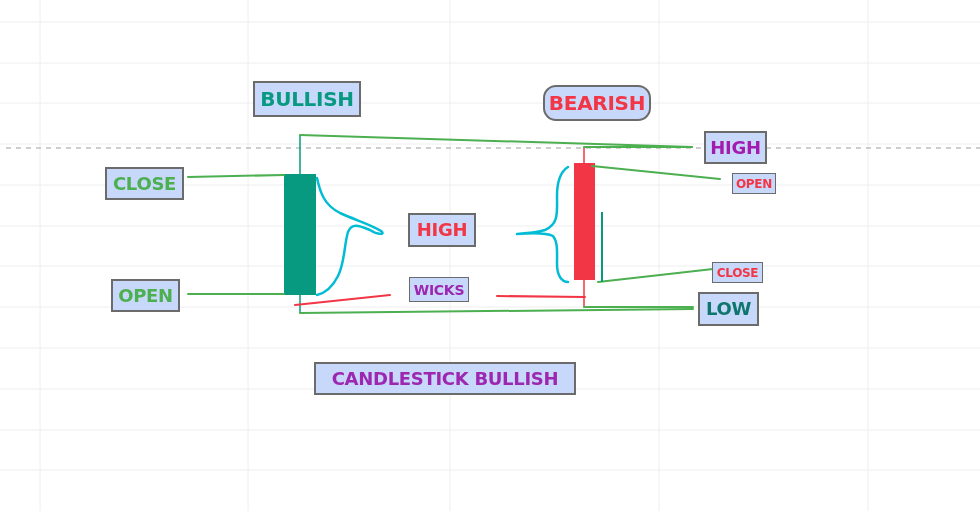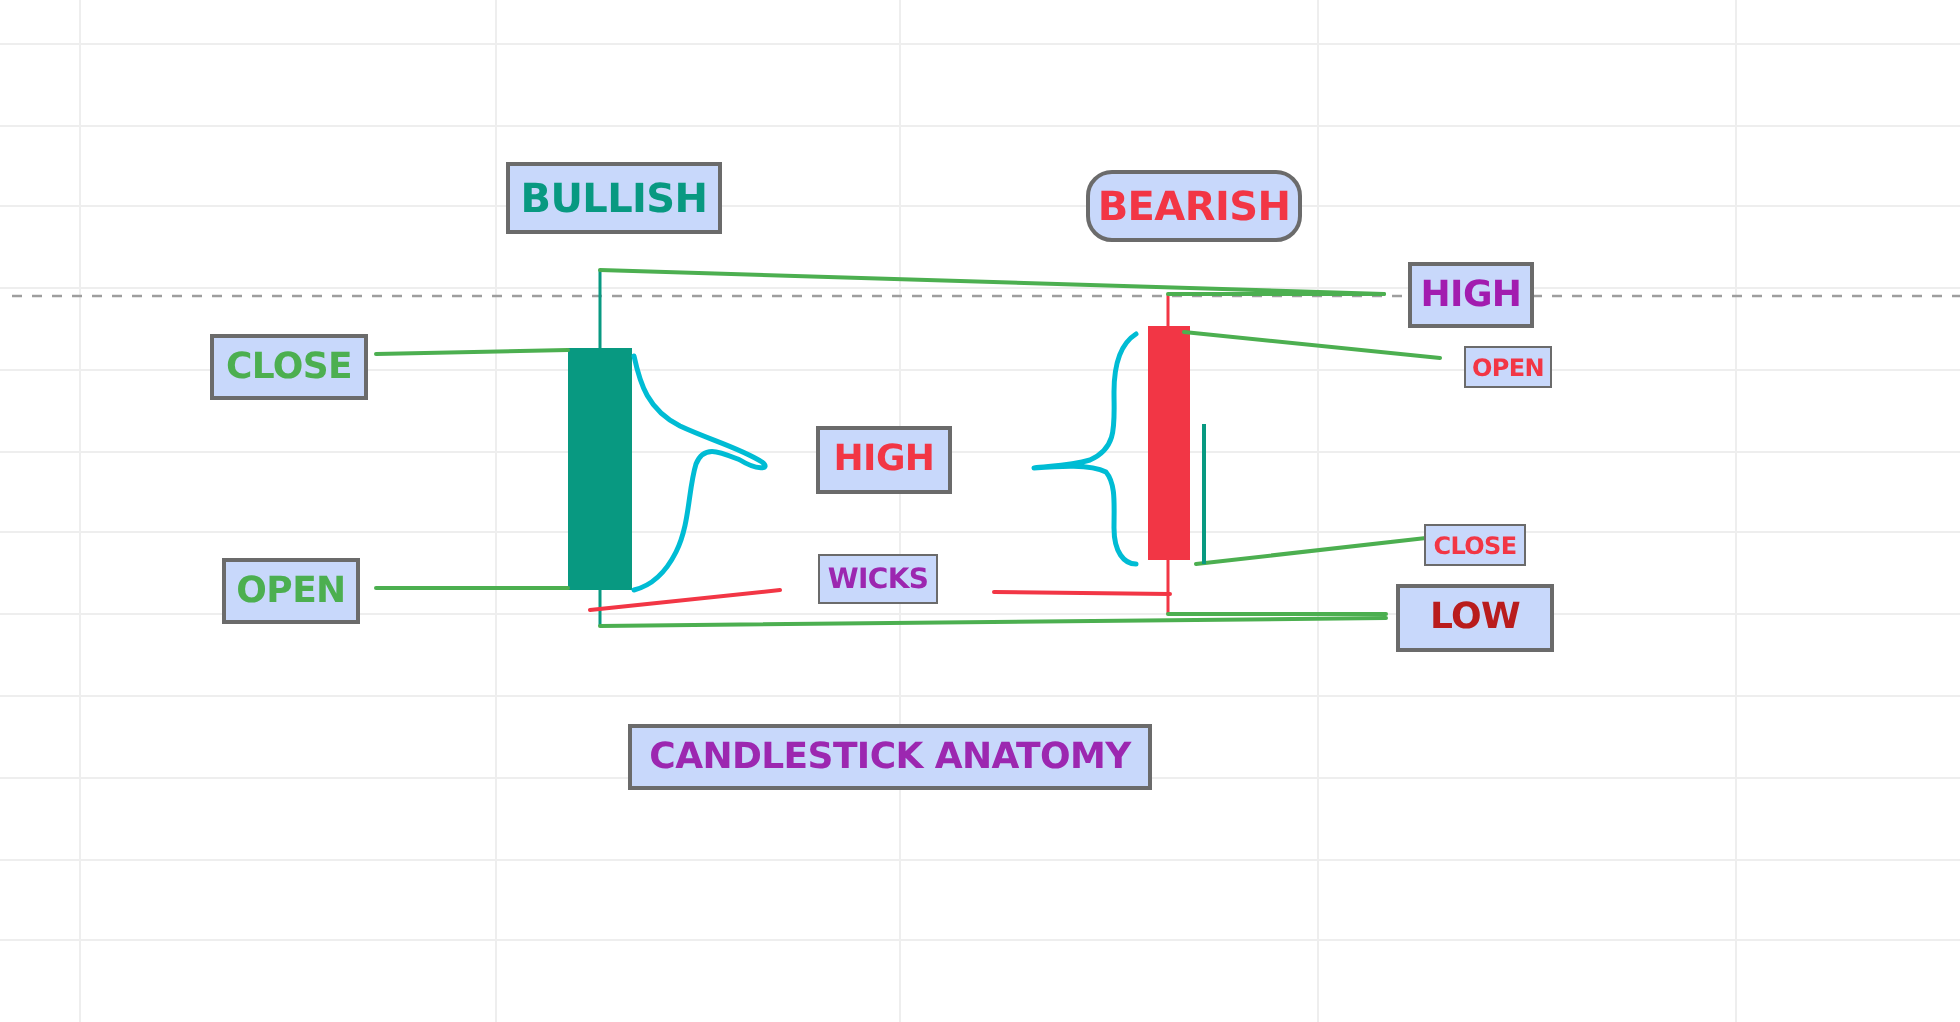--- a/index.html
+++ b/index.html
@@ -88,15 +88,15 @@
 
 <div class="label md" style="left:105px;top:167px;width:79px;height:33px;color:#4caf50;">CLOSE</div>
 <div class="label md" style="left:111px;top:279px;width:69px;height:33px;color:#4caf50;">OPEN</div>
 
 <div class="label md" style="left:408px;top:213px;width:68px;height:34px;color:#f23645;">HIGH</div>
 <div class="label sm" style="left:409px;top:277px;width:60px;height:25px;color:#9c27b0;">WICKS</div>
 
 <div class="label md" style="left:704px;top:131px;width:63px;height:33px;color:#a21caf;">HIGH</div>
 <div class="label xs" style="left:732px;top:173px;width:44px;height:21px;color:#f23645;">OPEN</div>
 <div class="label xs" style="left:712px;top:262px;width:51px;height:21px;color:#f23645;">CLOSE</div>
-<div class="label md" style="left:698px;top:292px;width:79px;height:34px;color:#b91c1c;">LOW</div>
+<div class="label md" style="left:698px;top:292px;width:61px;height:34px;color:#0f766e;">LOW</div>
 
-<div class="label md" style="left:314px;top:362px;width:262px;height:33px;color:#9c27b0;">CANDLESTICK ANATOMY</div>
+<div class="label md" style="left:314px;top:362px;width:262px;height:33px;color:#9c27b0;">CANDLESTICK BULLISH</div>
 
 </body></html>

